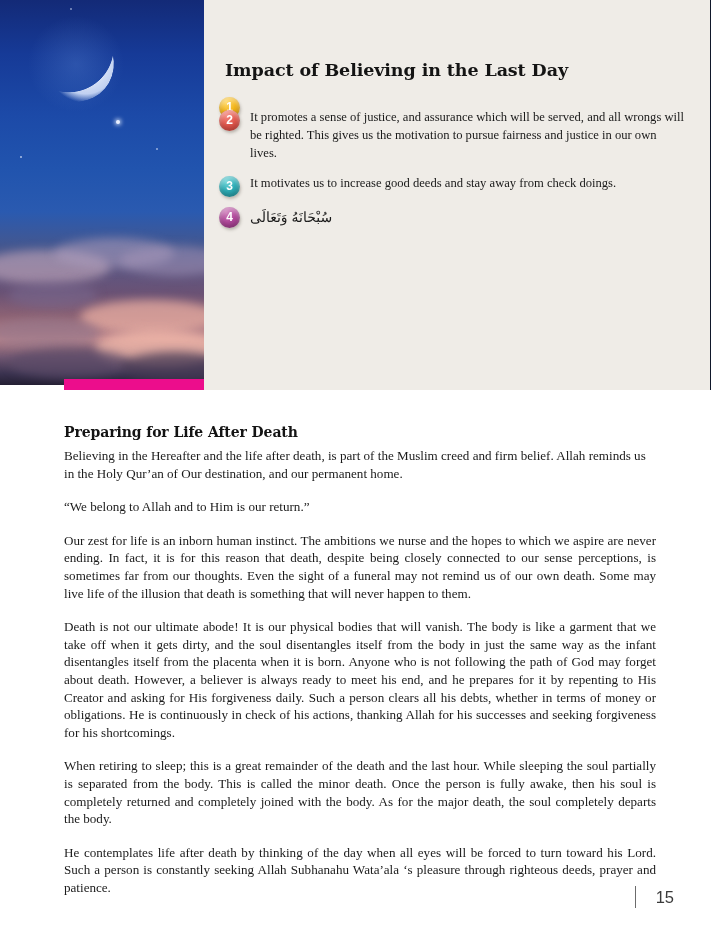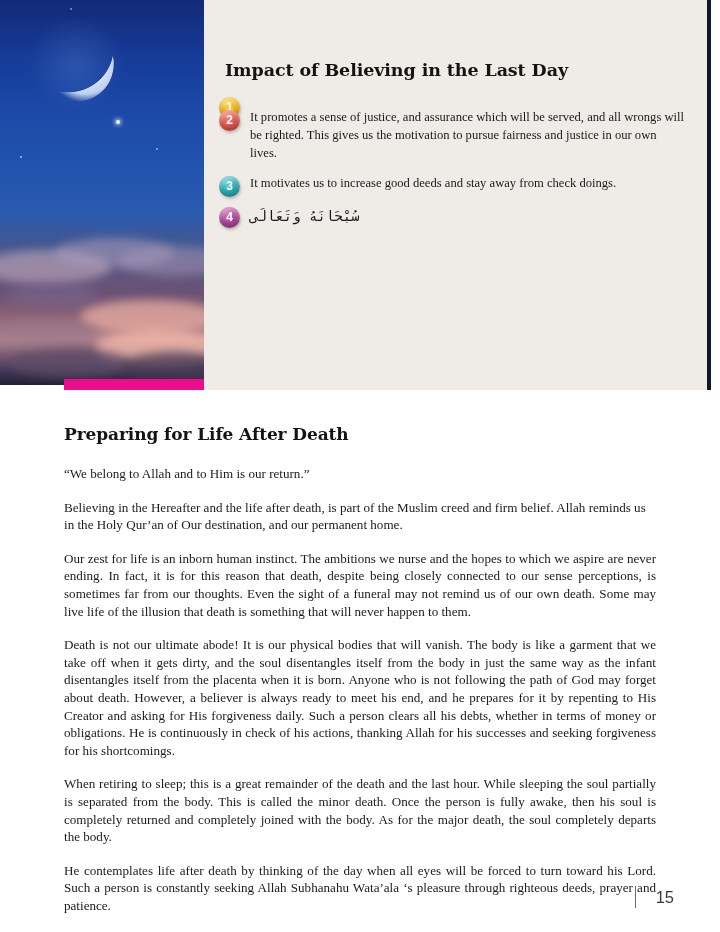--- a/index.html
+++ b/index.html
@@ -27,21 +27,21 @@
 
   
   #beige-panel {
     position: absolute;
     left: 203px;
     top: 0;
     width: 508px;
     height: 390px;
     background: #efece7;
     box-sizing: border-box;
-    border-right: 4px solid #0f172a;
+    border-right: 1px solid #0f172a;
   }
 
   
   #sky-photo {
     position: absolute;
     left: 0;
     top: 0;
     width: 204px;
     height: 385px;
     overflow: hidden;
@@ -167,40 +167,40 @@
     text-align: center;
     box-shadow: 1px 2px 3px rgba(90,80,70,0.35), inset 0 -3px 5px rgba(0,0,0,0.18), inset 0 3px 4px rgba(255,255,255,0.45);
   }
   .badge-1 { background: radial-gradient(circle at 36% 28%, #ffd96a 0%, #f2b519 45%, #d39106 100%); }
   .badge-2 { background: radial-gradient(circle at 36% 28%, #f4867c 0%, #e2584e 45%, #bf3a32 100%); }
   .badge-3 { background: radial-gradient(circle at 36% 28%, #6fd4d8 0%, #2eadb6 45%, #1b8790 100%); }
   .badge-4 { background: radial-gradient(circle at 36% 28%, #cf7fbb 0%, #b1499b 45%, #8d2e7a 100%); }
   .arabic {
     display: block;
     direction: rtl;
-    font-family: Liberation Mono, monospace;
+    font-family: Liberation Sans, sans-serif;
     font-size: 14px;
     line-height: 22px;
     text-align: left;
     unicode-bidi: isolate;
   }
 
   
   #article {
     position: absolute;
     left: 64px;
     top: 424px;
     width: 592px;
   }
   #article-heading {
     font-family: "DejaVu Serif", "Liberation Serif", serif;
     font-weight: bold;
-    font-size: 17px;
+    font-size: 14px;
     color: #141414;
-    margin: 0 0 21px 0;
+    margin: 0 0 7px 0;
     letter-spacing: -0.1px;
   }
   .para {
     font-size: 13.1px;
     line-height: 17.6px;
     margin: 0 0 16px 0;
     text-align: justify;
     color: #1a1a1a;
   }
   .para.no-justify { text-align: left; }
@@ -276,22 +276,22 @@
     <div class="star" id="star-3"></div>
     <div class="star" id="star-4"></div>
   </div>
 
   <div id="accent-bar"></div>
 </div>
 
 <div id="article">
   <h2 id="article-heading">Preparing for Life After Death</h2>
 
+  <p class="para no-justify">Believing in the Hereafter and the life after death, is part of the Muslim creed and firm belief. Allah reminds us in the Holy Qur’an of Our destination, and our permanent home.</p>
   <p class="para no-justify">“We belong to Allah and to Him is our return.”</p>
-  <p class="para no-justify">Believing in the Hereafter and the life after death, is part of the Muslim creed and firm belief. Allah reminds us in the Holy Qur’an of Our destination, and our permanent home.</p>
   <p class="para">Our zest for life is an inborn human instinct. The ambitions we nurse and the hopes to which we aspire are never ending. In fact, it is for this reason that death, despite being closely connected to our sense perceptions, is sometimes far from our thoughts. Even the sight of a funeral may not remind us of our own death. Some may live life of the illusion that death is something that will never happen to them.</p>
   <p class="para">Death is not our ultimate abode! It is our physical bodies that will vanish. The body is like a garment that we take off when it gets dirty, and the soul disentangles itself from the body in just the same way as the infant disentangles itself from the placenta when it is born. Anyone who is not following the path of God may forget about death. However, a believer is always ready to meet his end, and he prepares for it by repenting to His Creator and asking for His forgiveness daily. Such a person clears all his debts, whether in terms of money or obligations. He is continuously in check of his actions, thanking Allah for his successes and seeking forgiveness for his shortcomings.</p>
   <p class="para">When retiring to sleep; this is a great remainder of the death and the last hour. While sleeping the soul partially is separated from the body. This is called the minor death. Once the person is fully awake, then his soul is completely returned and completely joined with the body. As for the major death, the soul completely departs the body.</p>
   <p class="para">He contemplates life after death by thinking of the day when all eyes will be forced to turn toward his Lord. Such a person is constantly seeking Allah Subhanahu Wata’ala ‘s pleasure through righteous deeds, prayer and patience.</p>
 </div>
 
 <div id="page-footer">
   <div id="footer-rule"></div>
   <div id="page-number">15</div>
 </div>

